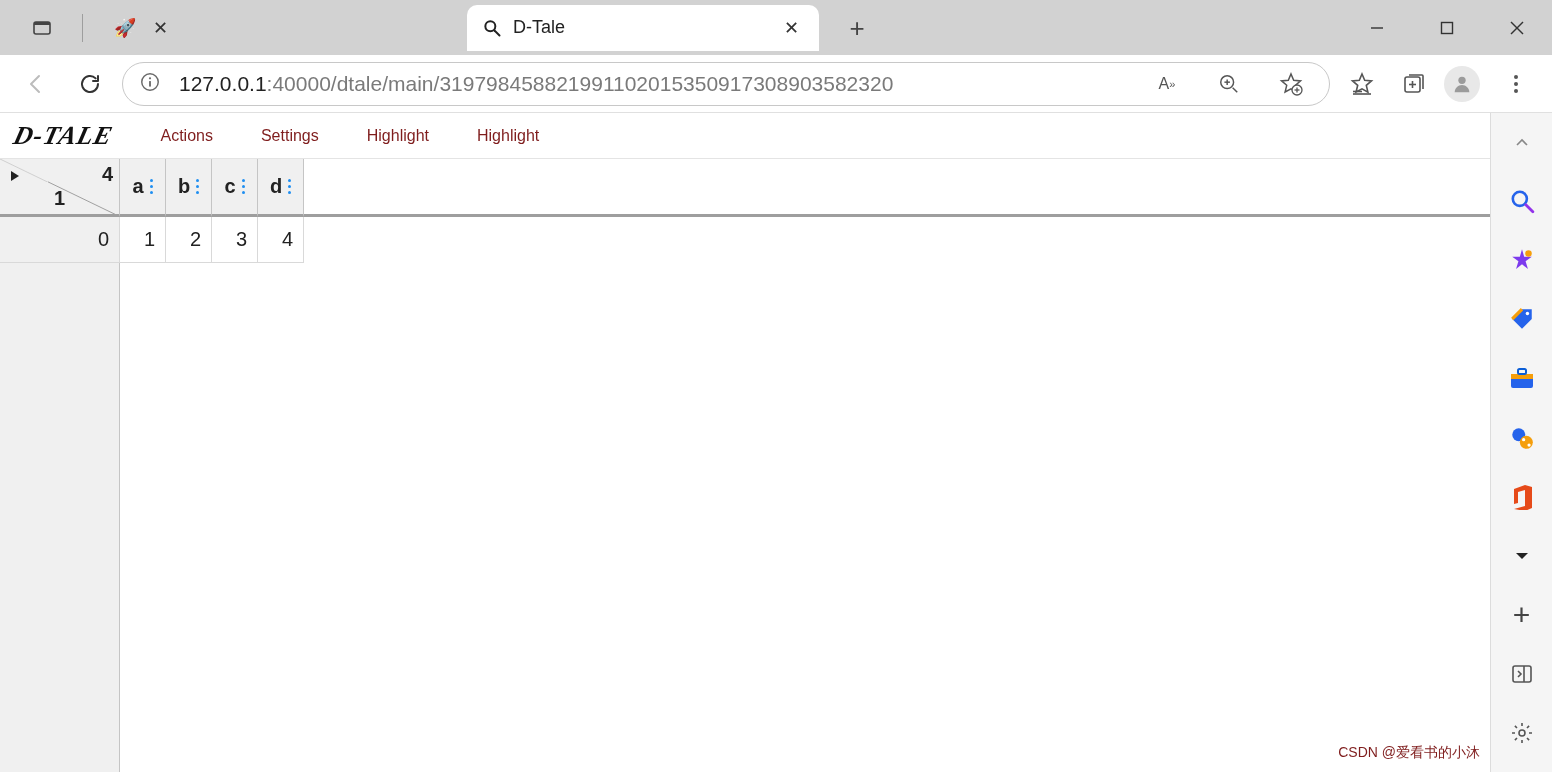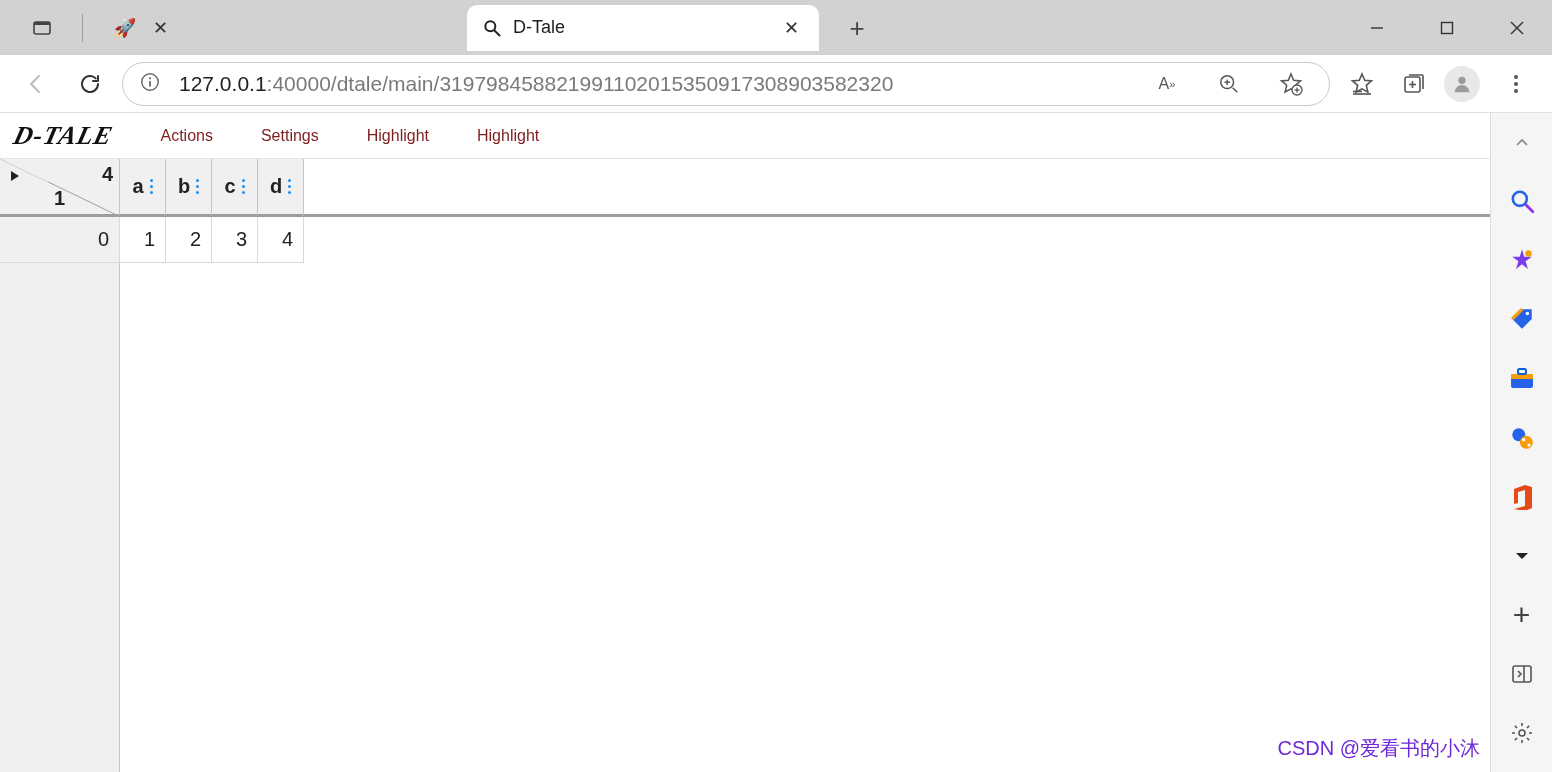--- a/index.html
+++ b/index.html
@@ -83,21 +83,21 @@
 
     .dcell { height: 46px; border-right:1px solid #d9d9d9; border-bottom:1px solid #d9d9d9;
              display:flex; align-items:center; justify-content:flex-end; padding: 0 10px; background:#fff;}
     .dcell.index { background:#f0f0f0; font-weight: 400; }
     .dcell.empty { border-right:none; border-bottom:none; background:#fff; }
 
     .grid-remainder{ position:absolute; left:120px; right:0; top:104px; bottom:0; background:#fff;}
     .gutter-remainder{ position:absolute; left:0; width:120px; top:104px; bottom:0; background:#f0f0f0;
                        border-right:1px solid #c5c5c5; }
 
-    .watermark { position:absolute; right:10px; bottom:10px; color:#6d28d9; font-size: 20px;
+    .watermark { position:absolute; right:10px; bottom:10px; color:#7f1d1d; font-size: 14px;
                  pointer-events:none; user-select:none; }
 
     .scroll-up-caret { color:#777; }
   </style>
 </head>
 <body>
 
 <div class="titlebar">
   <div class="tl-left">
     <div class="tab-mgr-icon tb-btn">

